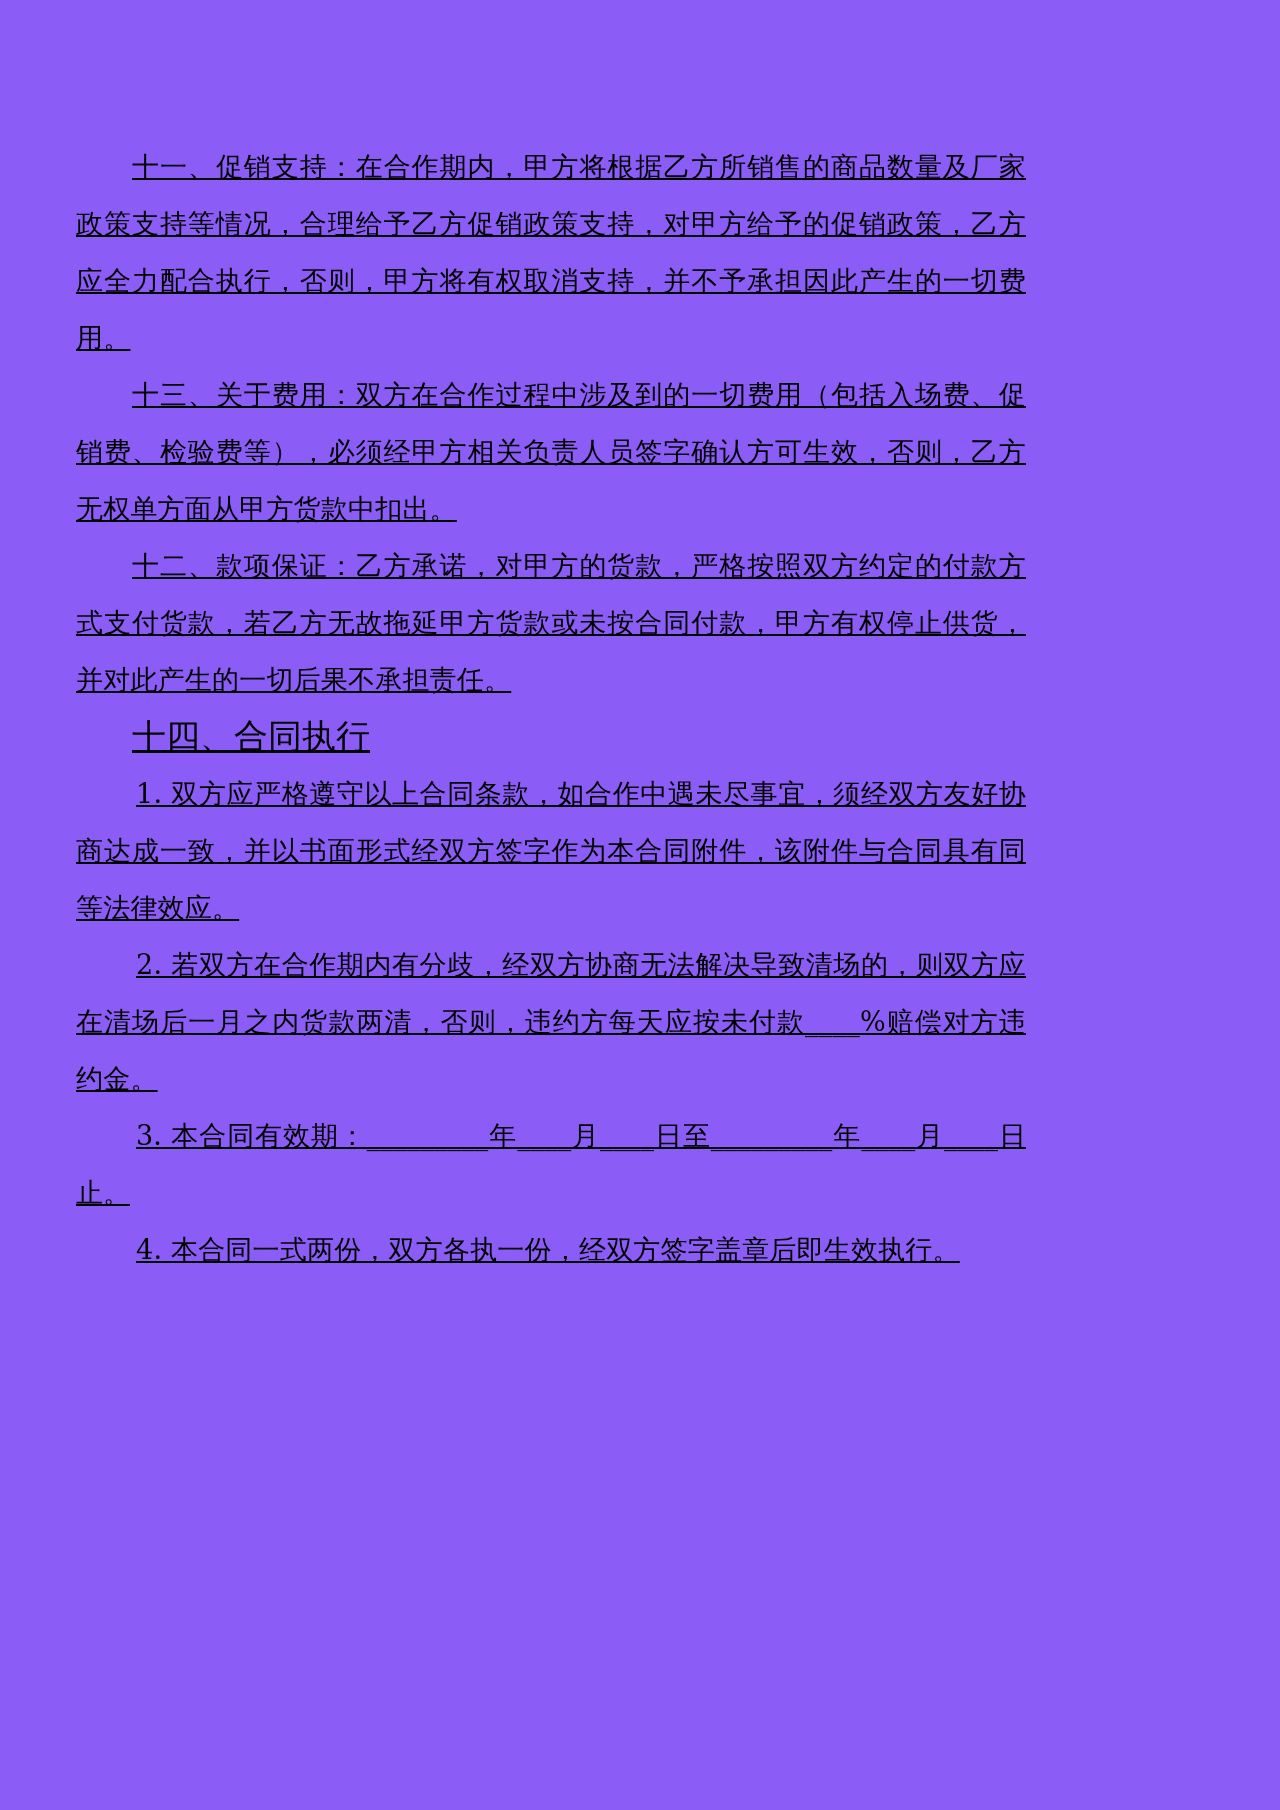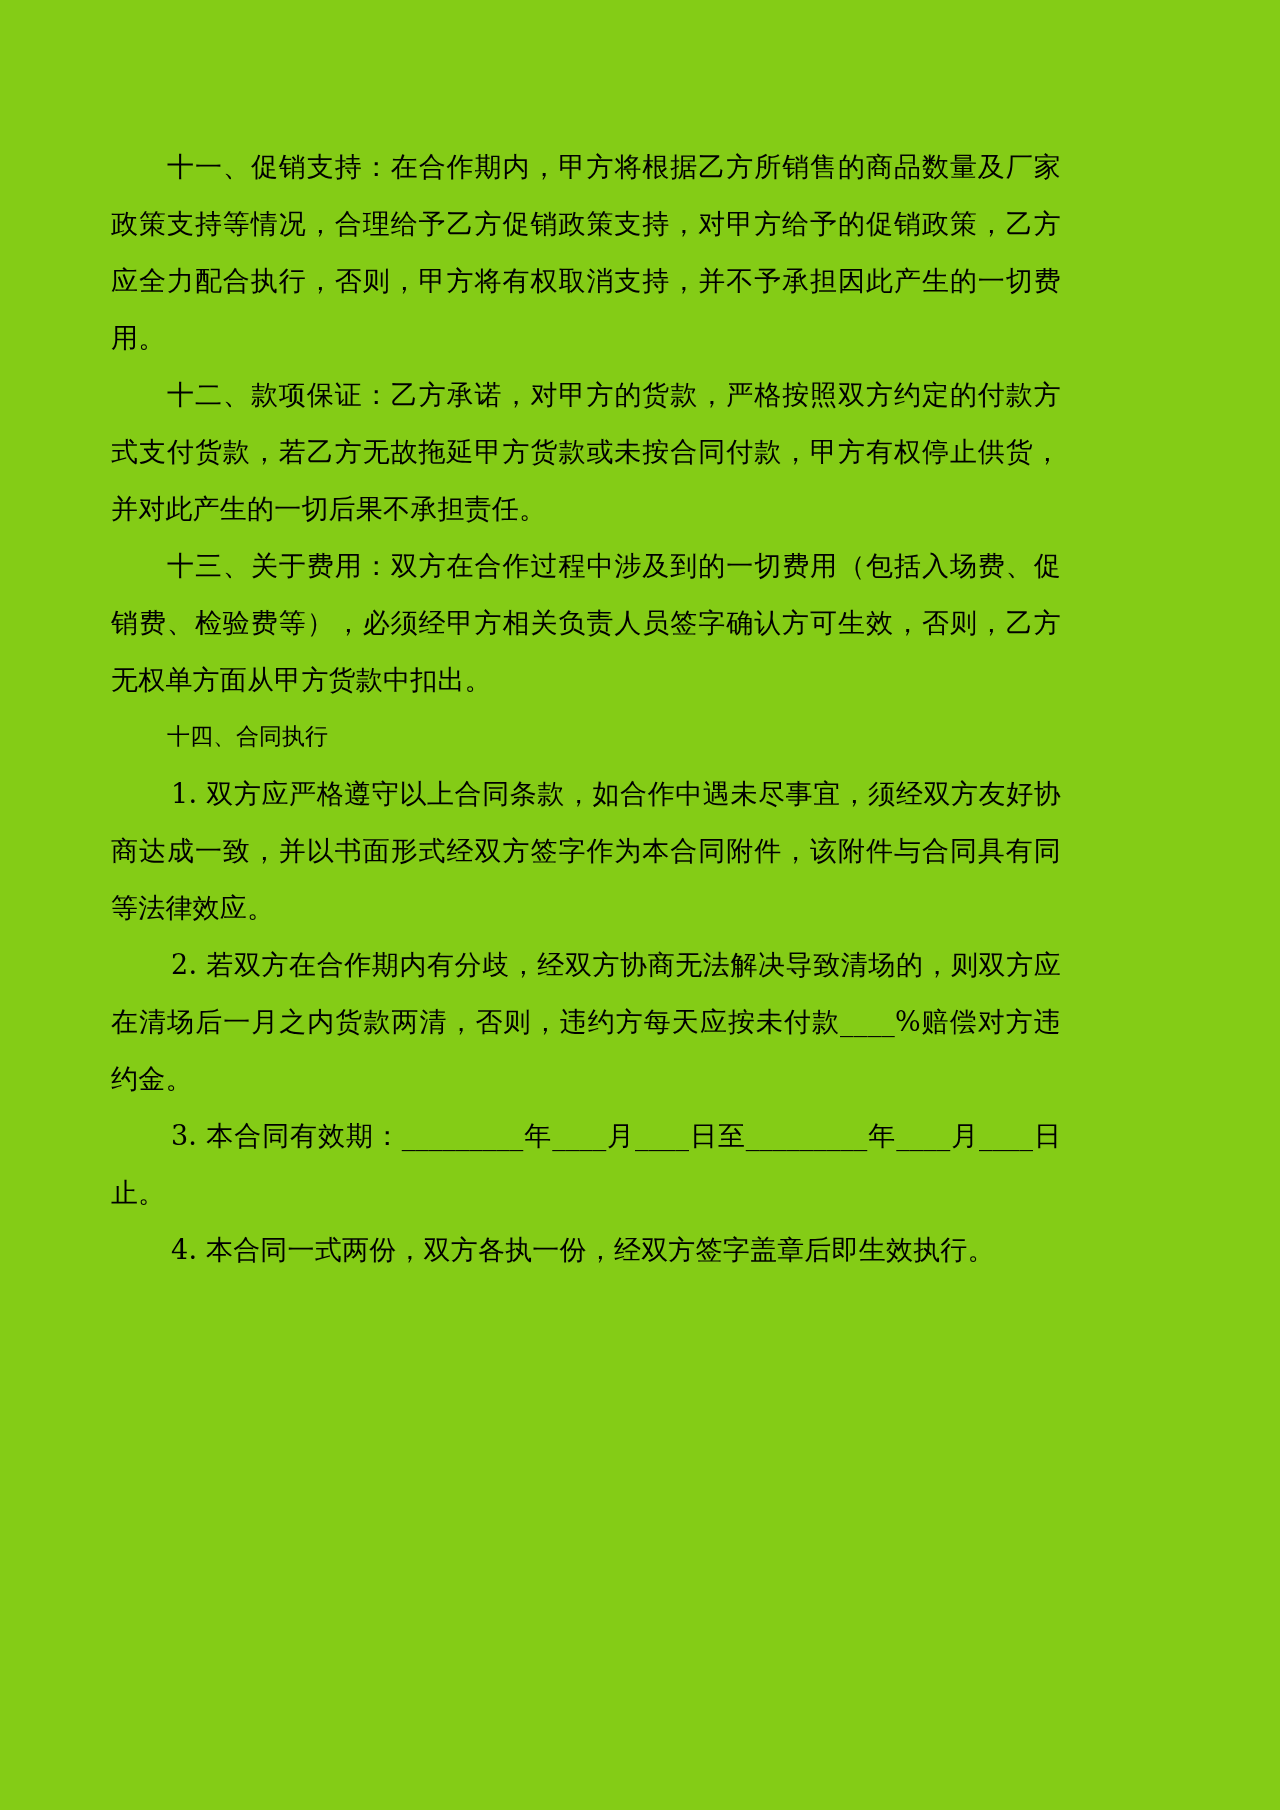--- a/index.html
+++ b/index.html
@@ -11,63 +11,64 @@
     width: 1280px;
     height: 1810px;
     font-family: "DejaVu Serif", "Liberation Serif", serif;
     color: #000000;
     -webkit-font-smoothing: antialiased;
   }
   .page {
     position: relative;
     width: 1280px;
     height: 1810px;
-    background: #84cc16;
+    background: #8b5cf6;
     box-sizing: border-box;
-    padding: 138px 160px 0 111px;
+    padding: 138px 160px 0 76px;
+    text-decoration: underline;
   }
   .doc-body {
     width: 950px;
   }
   .para {
     font-size: 27px;
     line-height: 57px;
     text-align: justify;
     text-justify: inter-ideograph;
     letter-spacing: 0.2px;
     margin: 0;
     word-break: break-all;
   }
   .indent-2 {
     text-indent: 56px;
   }
   .indent-list {
     text-indent: 60px;
   }
   .heading-line {
-    font-size: 23px;
+    font-size: 34px;
     line-height: 57px;
     text-indent: 56px;
     margin: 0;
   }
   .blank-line {
     letter-spacing: 0px;
   }
 </style>
 </head>
 <body>
 
 <div class="page">
   <div class="doc-body">
 
     <p class="para indent-2">十一、促销支持：在合作期内，甲方将根据乙方所销售的商品数量及厂家政策支持等情况，合理给予乙方促销政策支持，对甲方给予的促销政策，乙方应全力配合执行，否则，甲方将有权取消支持，并不予承担因此产生的一切费用。</p>
 
+    <p class="para indent-2">十三、关于费用：双方在合作过程中涉及到的一切费用（包括入场费、促销费、检验费等），必须经甲方相关负责人员签字确认方可生效，否则，乙方无权单方面从甲方货款中扣出。</p>
+
     <p class="para indent-2">十二、款项保证：乙方承诺，对甲方的货款，严格按照双方约定的付款方式支付货款，若乙方无故拖延甲方货款或未按合同付款，甲方有权停止供货，并对此产生的一切后果不承担责任。</p>
-
-    <p class="para indent-2">十三、关于费用：双方在合作过程中涉及到的一切费用（包括入场费、促销费、检验费等），必须经甲方相关负责人员签字确认方可生效，否则，乙方无权单方面从甲方货款中扣出。</p>
 
     <p class="heading-line">十四、合同执行</p>
 
     <p class="para indent-list">1. 双方应严格遵守以上合同条款，如合作中遇未尽事宜，须经双方友好协商达成一致，并以书面形式经双方签字作为本合同附件，该附件与合同具有同等法律效应。</p>
 
     <p class="para indent-list">2. 若双方在合作期内有分歧，经双方协商无法解决导致清场的，则双方应在清场后一月之内货款两清，否则，违约方每天应按未付款____%赔偿对方违约金。</p>
 
     <p class="para indent-list blank-line">3. 本合同有效期：_________年____月____日至_________年____月____日止。</p>
 
     <p class="para indent-list">4. 本合同一式两份，双方各执一份，经双方签字盖章后即生效执行。</p>

